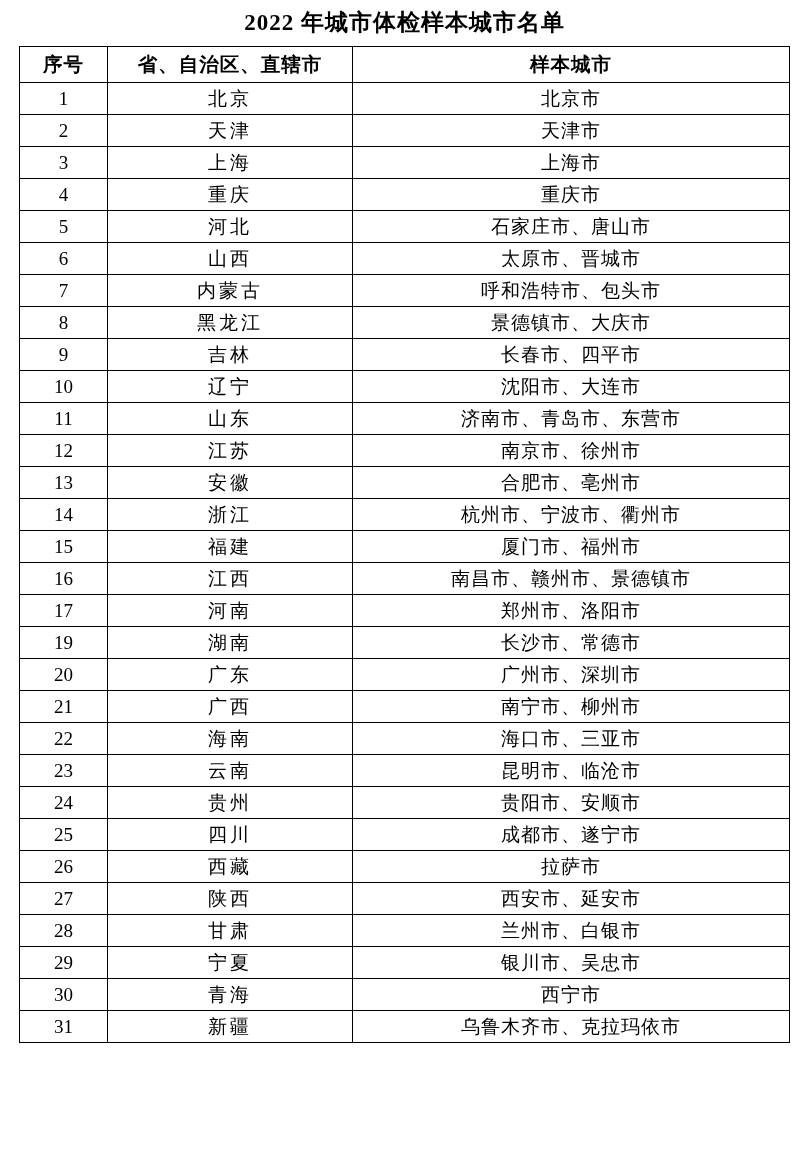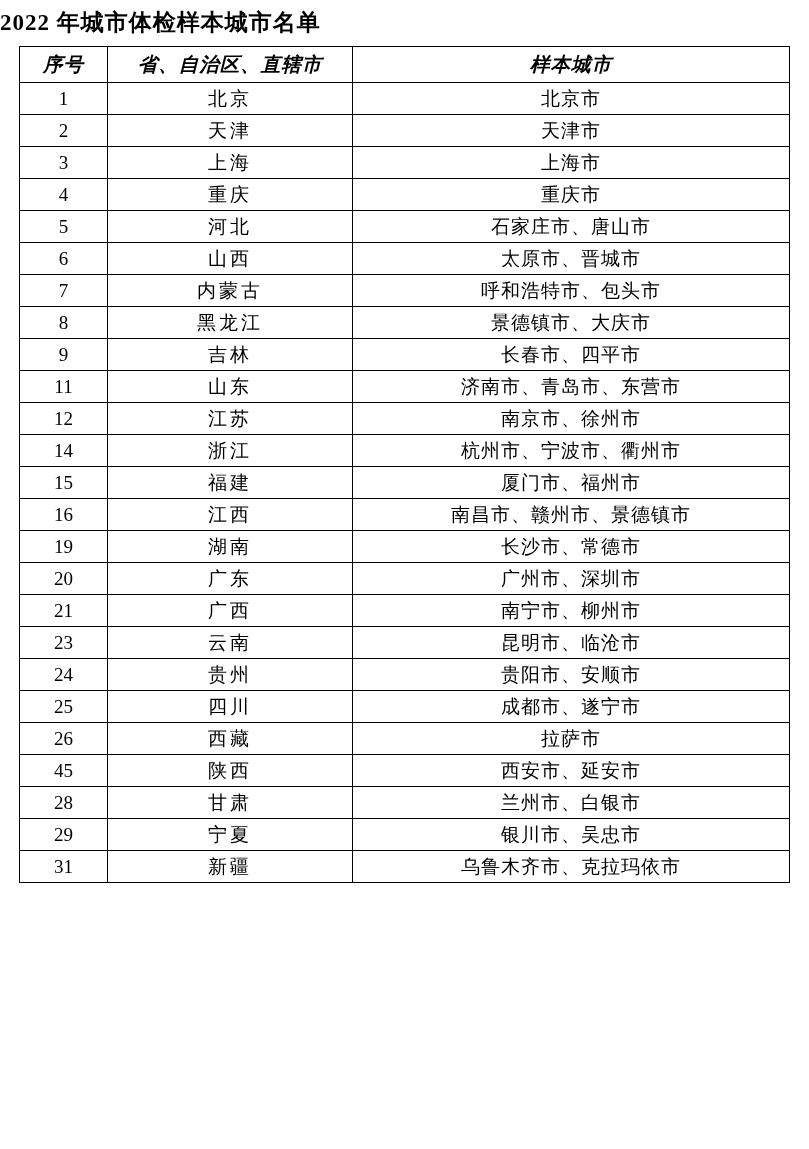--- a/index.html
+++ b/index.html
@@ -14,20 +14,21 @@
     color: #000000;
     overflow: hidden;
   }
   .page {
     width: 809px;
     height: 1149px;
     position: relative;
     box-sizing: border-box;
   }
   .doc-title {
+    text-align: center;
     font-family: "Liberation Serif", "DejaVu Serif", serif;
     font-size: 23px;
     font-weight: bold;
     letter-spacing: 1px;
     padding-top: 9px;
     padding-bottom: 9px;
     line-height: 1.2;
   }
   table.sample-table {
     border-collapse: collapse;
@@ -46,21 +47,20 @@
     line-height: 31px;
     white-space: nowrap;
     overflow: hidden;
   }
   table.sample-table th {
     font-weight: bold;
     font-size: 19.5px;
     height: 35px;
     line-height: 35px;
     letter-spacing: 1px;
-    font-style: italic;
   }
   table.sample-table td {
     font-weight: normal;
     font-size: 19px;
   }
   col.col-no { width: 88px; }
   col.col-prov { width: 245px; }
   col.col-city { width: 437px; }
 
   td.cell-no {
@@ -135,95 +135,120 @@
           <td class="cell-no">8</td>
           <td class="cell-prov">黑龙江</td>
           <td class="cell-city">景德镇市、大庆市</td>
         </tr>
         <tr>
           <td class="cell-no">9</td>
           <td class="cell-prov">吉林</td>
           <td class="cell-city">长春市、四平市</td>
         </tr>
         <tr>
+          <td class="cell-no">10</td>
+          <td class="cell-prov">辽宁</td>
+          <td class="cell-city">沈阳市、大连市</td>
+        </tr>
+        <tr>
           <td class="cell-no">11</td>
           <td class="cell-prov">山东</td>
           <td class="cell-city">济南市、青岛市、东营市</td>
         </tr>
         <tr>
           <td class="cell-no">12</td>
           <td class="cell-prov">江苏</td>
           <td class="cell-city">南京市、徐州市</td>
         </tr>
         <tr>
+          <td class="cell-no">13</td>
+          <td class="cell-prov">安徽</td>
+          <td class="cell-city">合肥市、亳州市</td>
+        </tr>
+        <tr>
           <td class="cell-no">14</td>
           <td class="cell-prov">浙江</td>
           <td class="cell-city">杭州市、宁波市、衢州市</td>
         </tr>
         <tr>
           <td class="cell-no">15</td>
           <td class="cell-prov">福建</td>
           <td class="cell-city">厦门市、福州市</td>
         </tr>
         <tr>
           <td class="cell-no">16</td>
           <td class="cell-prov">江西</td>
           <td class="cell-city">南昌市、赣州市、景德镇市</td>
         </tr>
         <tr>
+          <td class="cell-no">17</td>
+          <td class="cell-prov">河南</td>
+          <td class="cell-city">郑州市、洛阳市</td>
+        </tr>
+        <tr>
           <td class="cell-no">19</td>
           <td class="cell-prov">湖南</td>
           <td class="cell-city">长沙市、常德市</td>
         </tr>
         <tr>
           <td class="cell-no">20</td>
           <td class="cell-prov">广东</td>
           <td class="cell-city">广州市、深圳市</td>
         </tr>
         <tr>
           <td class="cell-no">21</td>
           <td class="cell-prov">广西</td>
           <td class="cell-city">南宁市、柳州市</td>
         </tr>
         <tr>
+          <td class="cell-no">22</td>
+          <td class="cell-prov">海南</td>
+          <td class="cell-city">海口市、三亚市</td>
+        </tr>
+        <tr>
           <td class="cell-no">23</td>
           <td class="cell-prov">云南</td>
           <td class="cell-city">昆明市、临沧市</td>
         </tr>
         <tr>
           <td class="cell-no">24</td>
           <td class="cell-prov">贵州</td>
           <td class="cell-city">贵阳市、安顺市</td>
         </tr>
         <tr>
           <td class="cell-no">25</td>
           <td class="cell-prov">四川</td>
           <td class="cell-city">成都市、遂宁市</td>
         </tr>
         <tr>
           <td class="cell-no">26</td>
           <td class="cell-prov">西藏</td>
           <td class="cell-city">拉萨市</td>
         </tr>
         <tr>
-          <td class="cell-no">45</td>
+          <td class="cell-no">27</td>
           <td class="cell-prov">陕西</td>
           <td class="cell-city">西安市、延安市</td>
         </tr>
         <tr>
           <td class="cell-no">28</td>
           <td class="cell-prov">甘肃</td>
           <td class="cell-city">兰州市、白银市</td>
         </tr>
         <tr>
           <td class="cell-no">29</td>
           <td class="cell-prov">宁夏</td>
           <td class="cell-city">银川市、吴忠市</td>
         </tr>
         <tr>
+          <td class="cell-no">30</td>
+          <td class="cell-prov">青海</td>
+          <td class="cell-city">西宁市</td>
+        </tr>
+        <tr>
           <td class="cell-no">31</td>
           <td class="cell-prov">新疆</td>
           <td class="cell-city">乌鲁木齐市、克拉玛依市</td>
         </tr>
       </tbody>
   </table>
 
 </div>
 
 </body></html>

